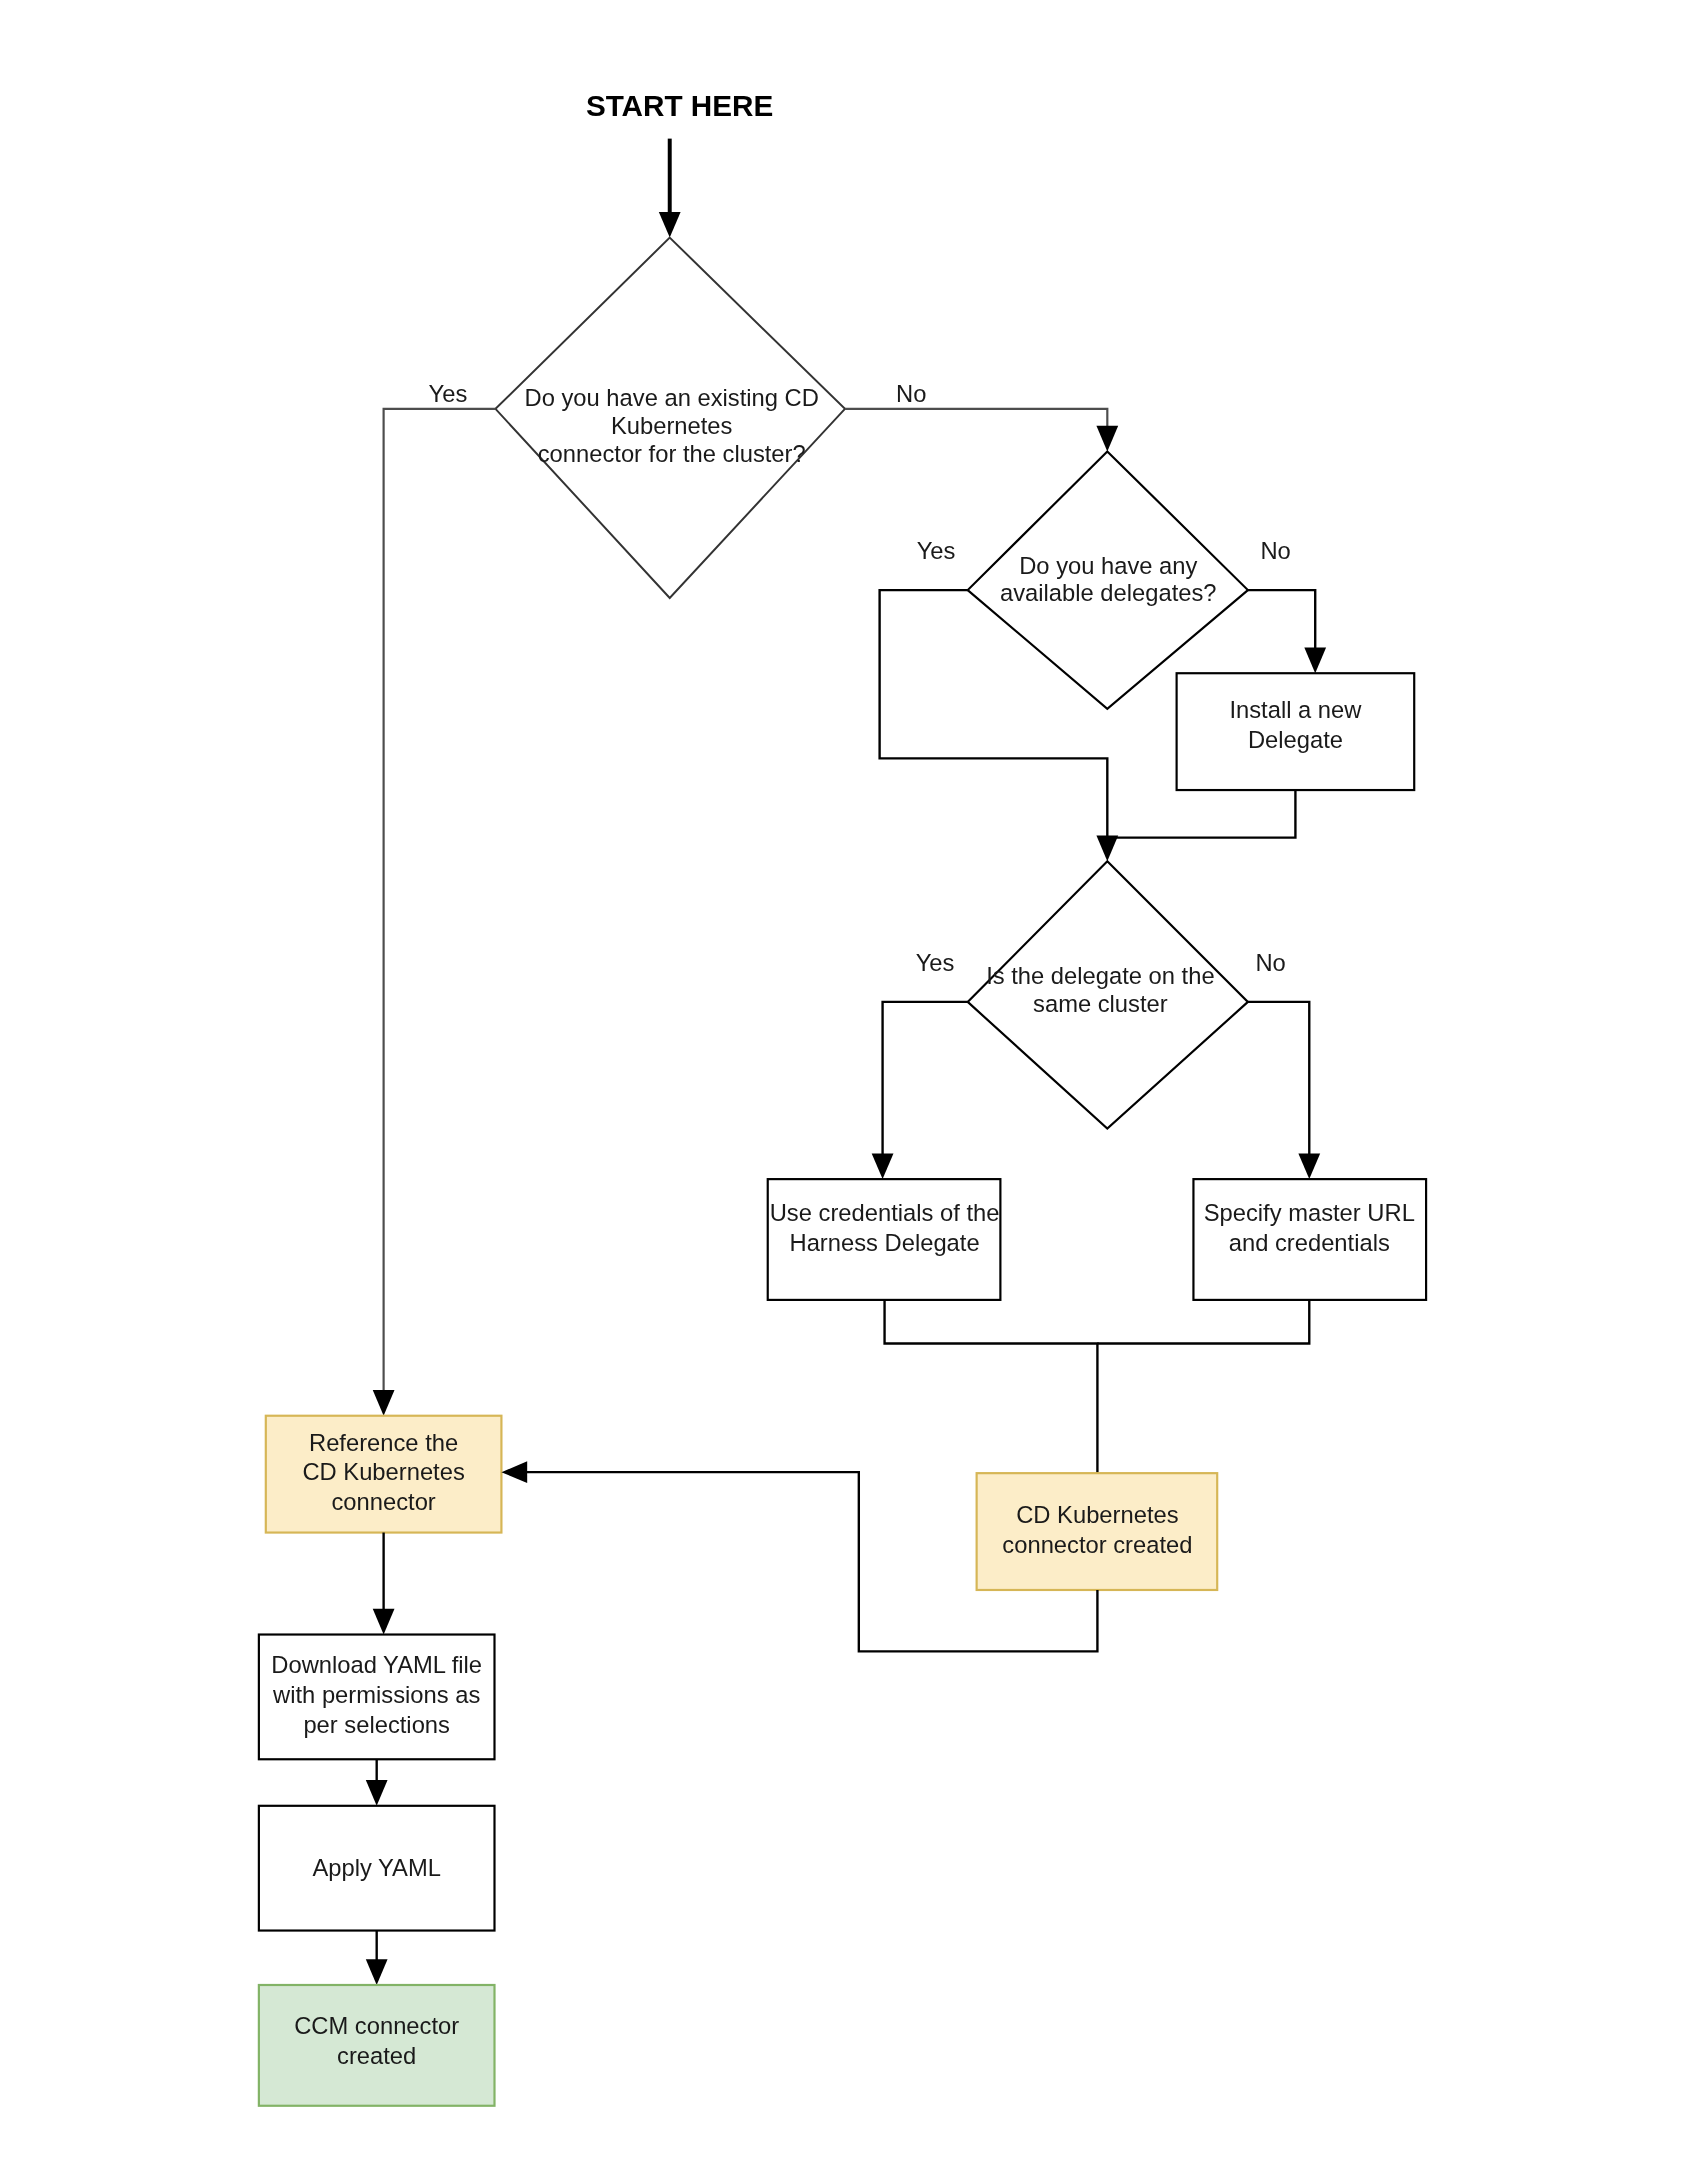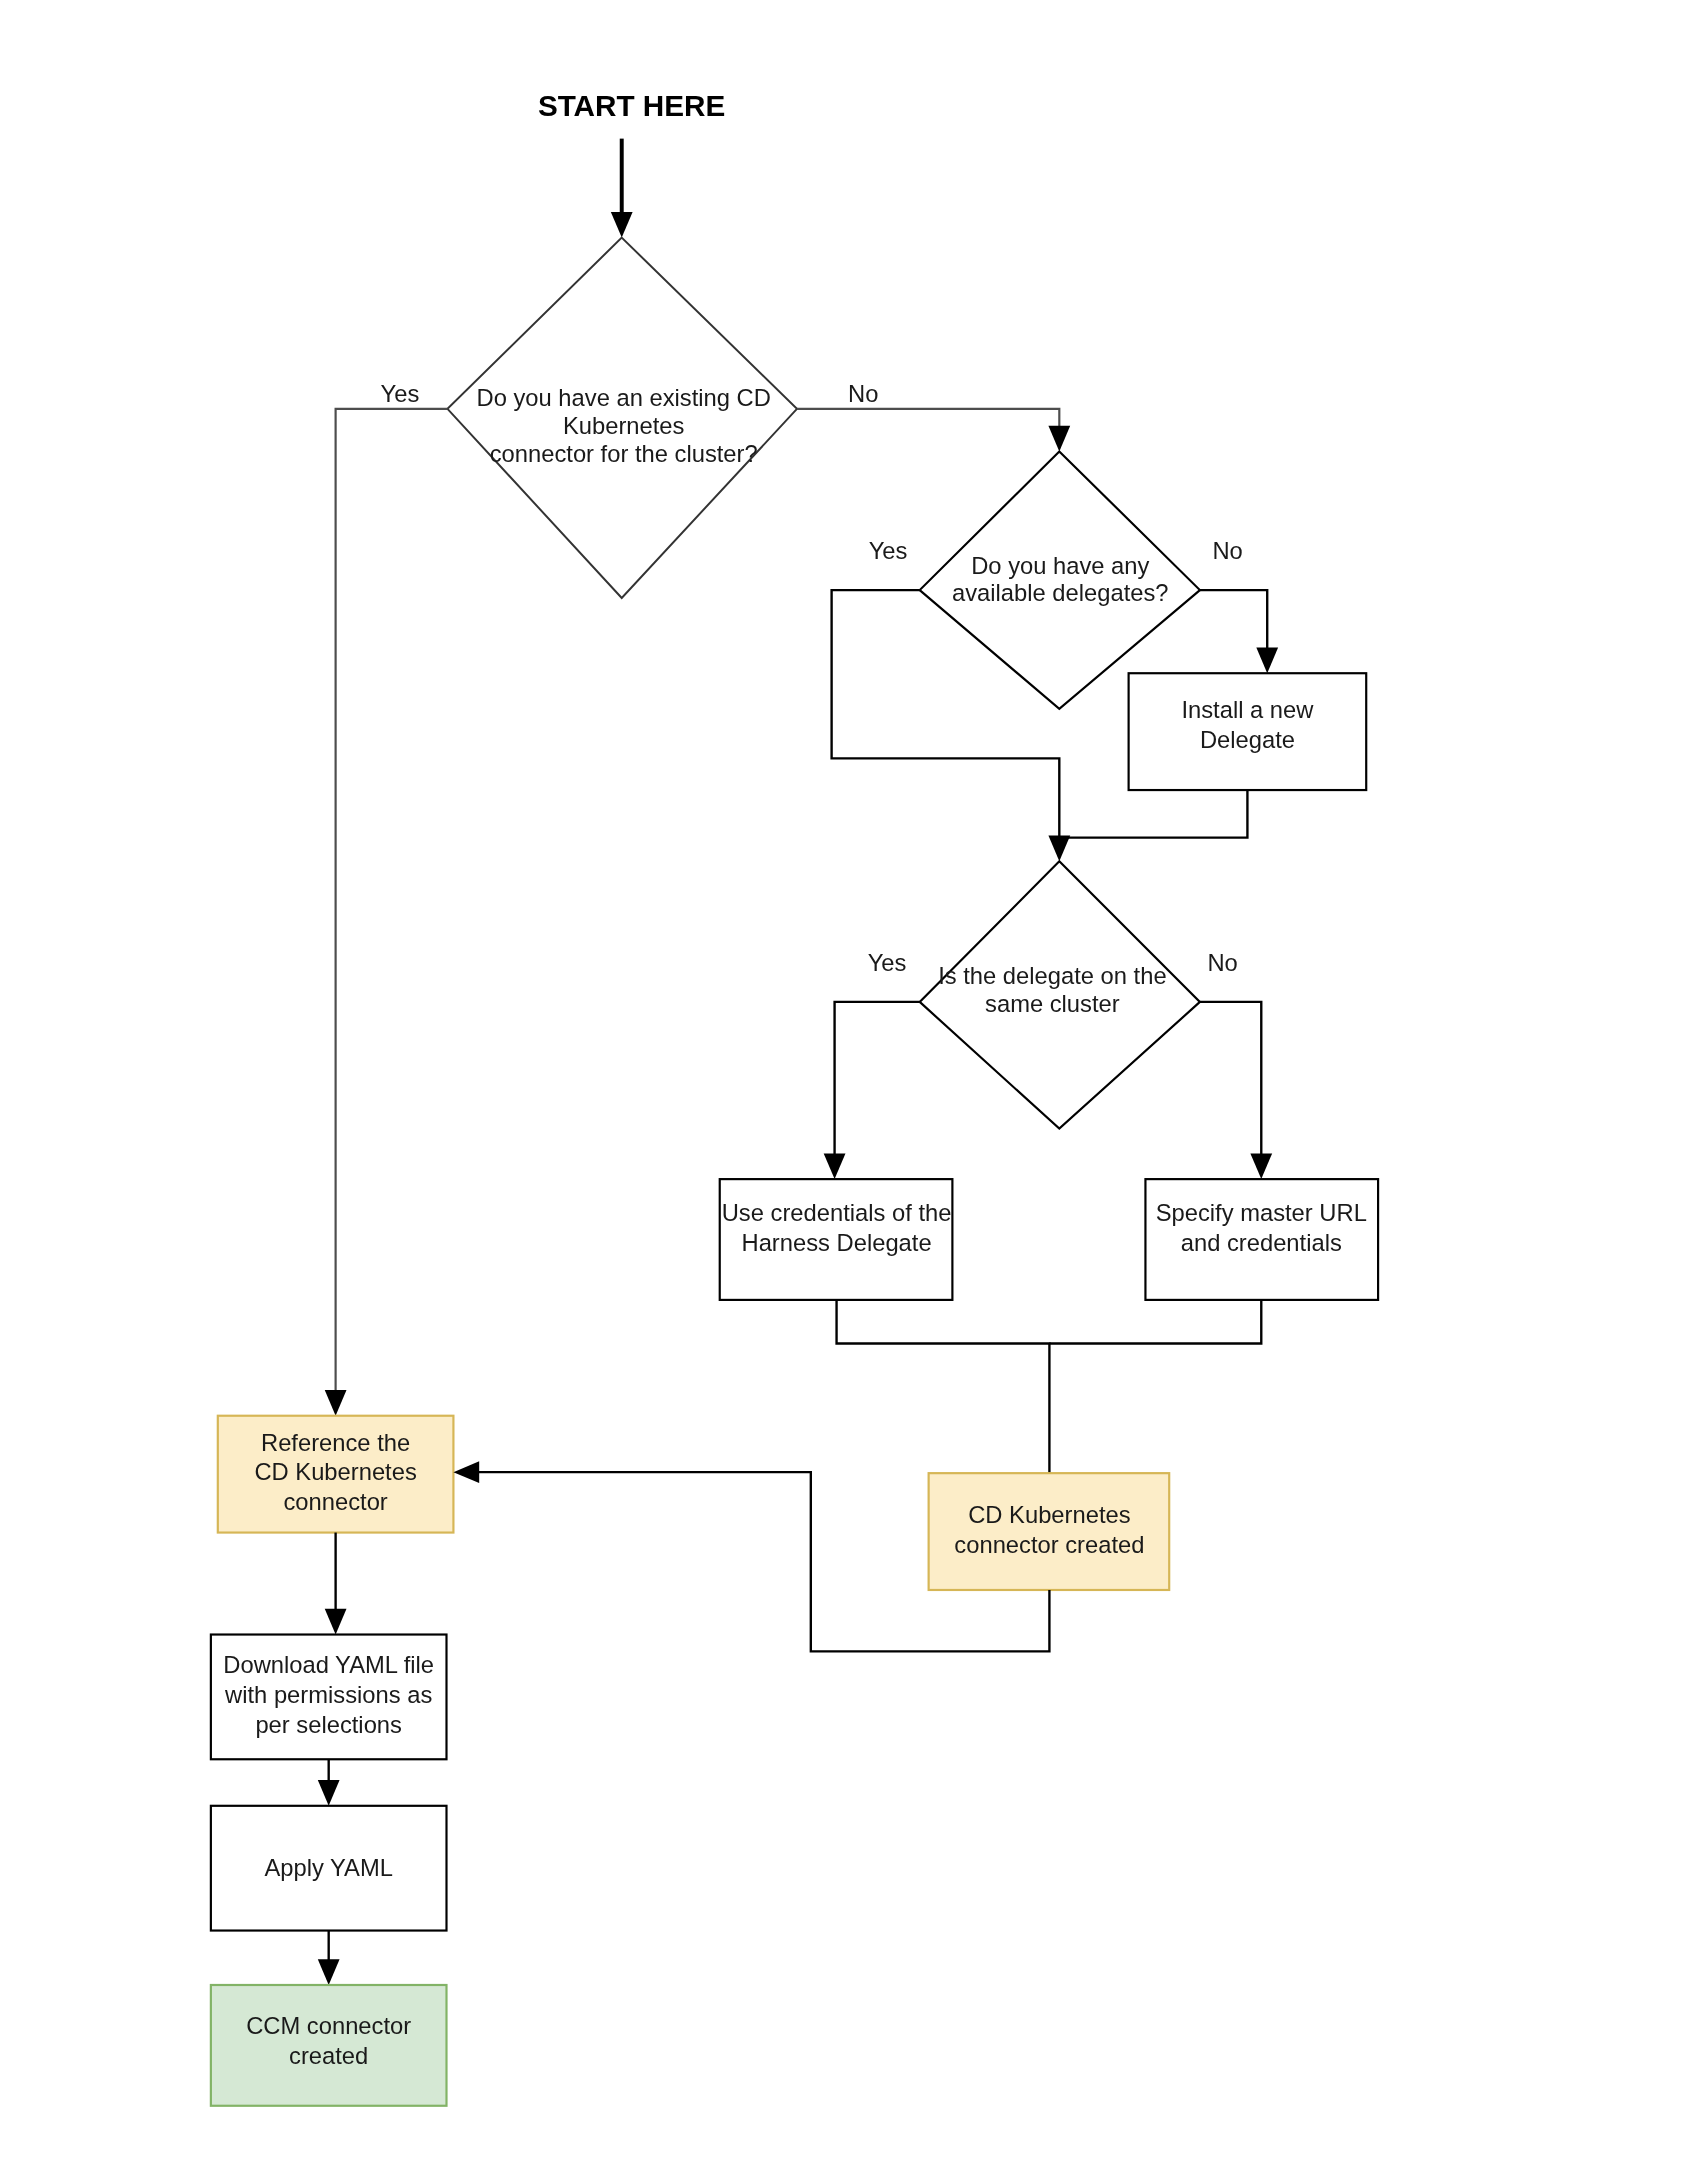--- a/index.html
+++ b/index.html
@@ -10,20 +10,21 @@
   body {
     font-family: "Liberation Sans", sans-serif;
     width: 1685px;
     height: 2184px;
     position: relative;
     overflow: hidden;
   }
   #flowchart-root {
     position: absolute;
     inset: 0;
+    padding-left: 48px;
   }
   svg.diagram {
     display: block;
     width: 1685px;
     height: 2184px;
   }
   .node-shape {
     fill: #ffffff;
     stroke: #000000;
     stroke-width: 2.2;

